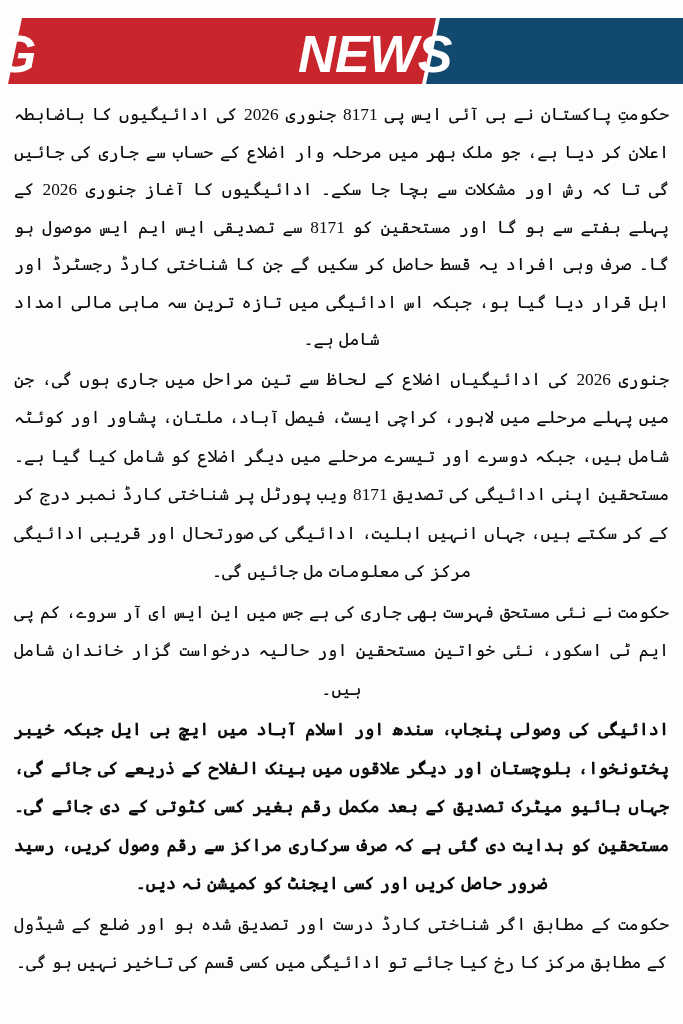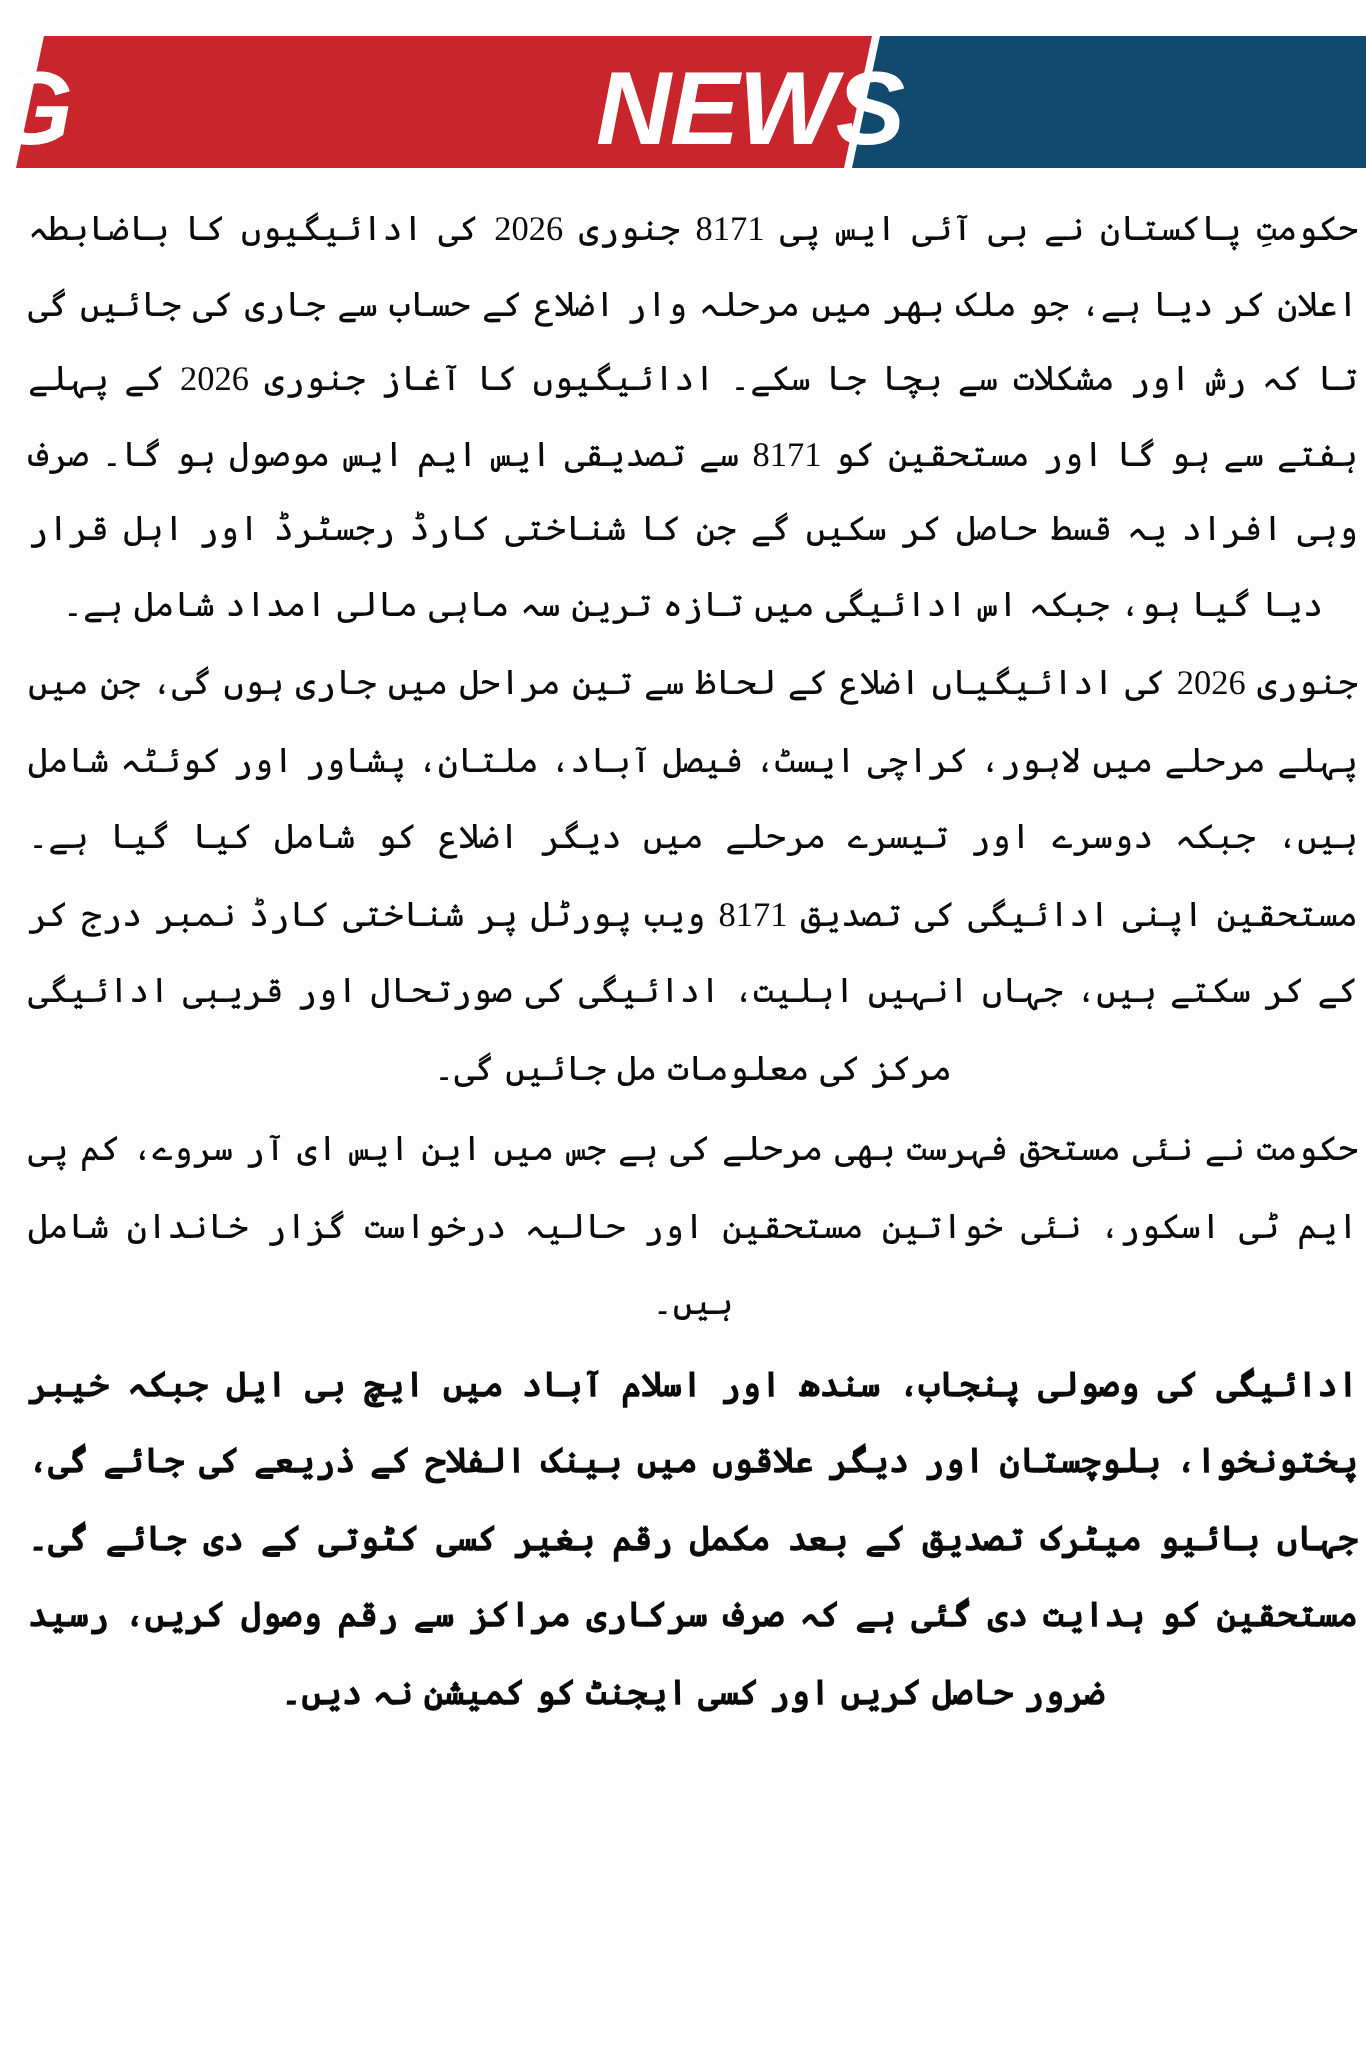--- a/index.html
+++ b/index.html
@@ -32,21 +32,21 @@
     font-weight: 700;
     font-style: italic;
     fill: #ffffff;
     letter-spacing: -0.5px;
   }
 
   
   .article {
     position: absolute;
     left: 14px;
-    right: 4px;
+    right: 14px;
     top: 96px;
     direction: rtl;
     text-align: justify;
     text-align-last: center;
   }
   .para {
     margin: 0 0 2px 0;
     padding: 0;
     font-family: "Liberation Serif", "DejaVu Serif", serif;
     font-size: 20.5px;
@@ -81,17 +81,18 @@
       <polygon id="banner-blue" points="440,2 683,2 683,68 426,68" fill="#12496E"></polygon>
 
       <text class="banner-text" id="txt-breaking" x="36" y="56" font-size="52" fill="#FFFFFF">BREAKING</text>
       <text class="banner-text" id="txt-news" x="452" y="56" font-size="52" fill="#FFFFFF">NEWS</text>
     </svg>
   </div>
 
   <div class="article">
     <p class="para p1" style="font-size: 17.25px; line-height: 37.5px;">حکومتِ پاکستان نے بی آئی ایس پی 8171 جنوری 2026 کی ادائیگیوں کا باضابطہ اعلان کر دیا ہے، جو ملک بھر میں مرحلہ وار اضلاع کے حساب سے جاری کی جائیں گی تا کہ رش اور مشکلات سے بچا جا سکے۔ ادائیگیوں کا آغاز جنوری 2026 کے پہلے ہفتے سے ہو گا اور مستحقین کو 8171 سے تصدیقی ایس ایم ایس موصول ہو گا۔ صرف وہی افراد یہ قسط حاصل کر سکیں گے جن کا شناختی کارڈ رجسٹرڈ اور اہل قرار دیا گیا ہو، جبکہ اس ادائیگی میں تازہ ترین سہ ماہی مالی امداد شامل ہے۔</p>
     <p class="para p2" style="font-size: 17.25px; line-height: 38.5px;">جنوری 2026 کی ادائیگیاں اضلاع کے لحاظ سے تین مراحل میں جاری ہوں گی، جن میں پہلے مرحلے میں لاہور، کراچی ایسٹ، فیصل آباد، ملتان، پشاور اور کوئٹہ شامل ہیں، جبکہ دوسرے اور تیسرے مرحلے میں دیگر اضلاع کو شامل کیا گیا ہے۔ مستحقین اپنی ادائیگی کی تصدیق 8171 ویب پورٹل پر شناختی کارڈ نمبر درج کر کے کر سکتے ہیں، جہاں انہیں اہلیت، ادائیگی کی صورتحال اور قریبی ادائیگی مرکز کی معلومات مل جائیں گی۔</p>
-    <p class="para p3" style="font-size: 17.25px; line-height: 38.5px;">حکومت نے نئی مستحق فہرست بھی مرحلے کی ہے جس میں این ایس ای آر سروے، کم پی ایم ٹی اسکور، نئی خواتین مستحقین اور حالیہ درخواست گزار خاندان شامل ہیں۔</p>
+    <p class="para p3" style="font-size: 17.25px; line-height: 38.5px;">حکومت نے نئی مستحق فہرست بھی جاری کی ہے جس میں این ایس ای آر سروے، کم پی ایم ٹی اسکور، نئی خواتین مستحقین اور حالیہ درخواست گزار خاندان شامل ہیں۔</p>
     <p class="para p4" style="font-size: 17.25px; line-height: 38.5px;">ادائیگی کی وصولی پنجاب، سندھ اور اسلام آباد میں ایچ بی ایل جبکہ خیبر پختونخوا، بلوچستان اور دیگر علاقوں میں بینک الفلاح کے ذریعے کی جائے گی، جہاں بائیو میٹرک تصدیق کے بعد مکمل رقم بغیر کسی کٹوتی کے دی جائے گی۔ مستحقین کو ہدایت دی گئی ہے کہ صرف سرکاری مراکز سے رقم وصول کریں، رسید ضرور حاصل کریں اور کسی ایجنٹ کو کمیشن نہ دیں۔</p>
+    <p class="para p5" style="font-size: 17.25px; line-height: 38.5px;">حکومت کے مطابق اگر شناختی کارڈ درست اور تصدیق شدہ ہو اور ضلع کے شیڈول کے مطابق مرکز کا رخ کیا جائے تو ادائیگی میں کسی قسم کی تاخیر نہیں ہو گی۔</p>
   </div>
 
 </div>
 
 </body></html>

